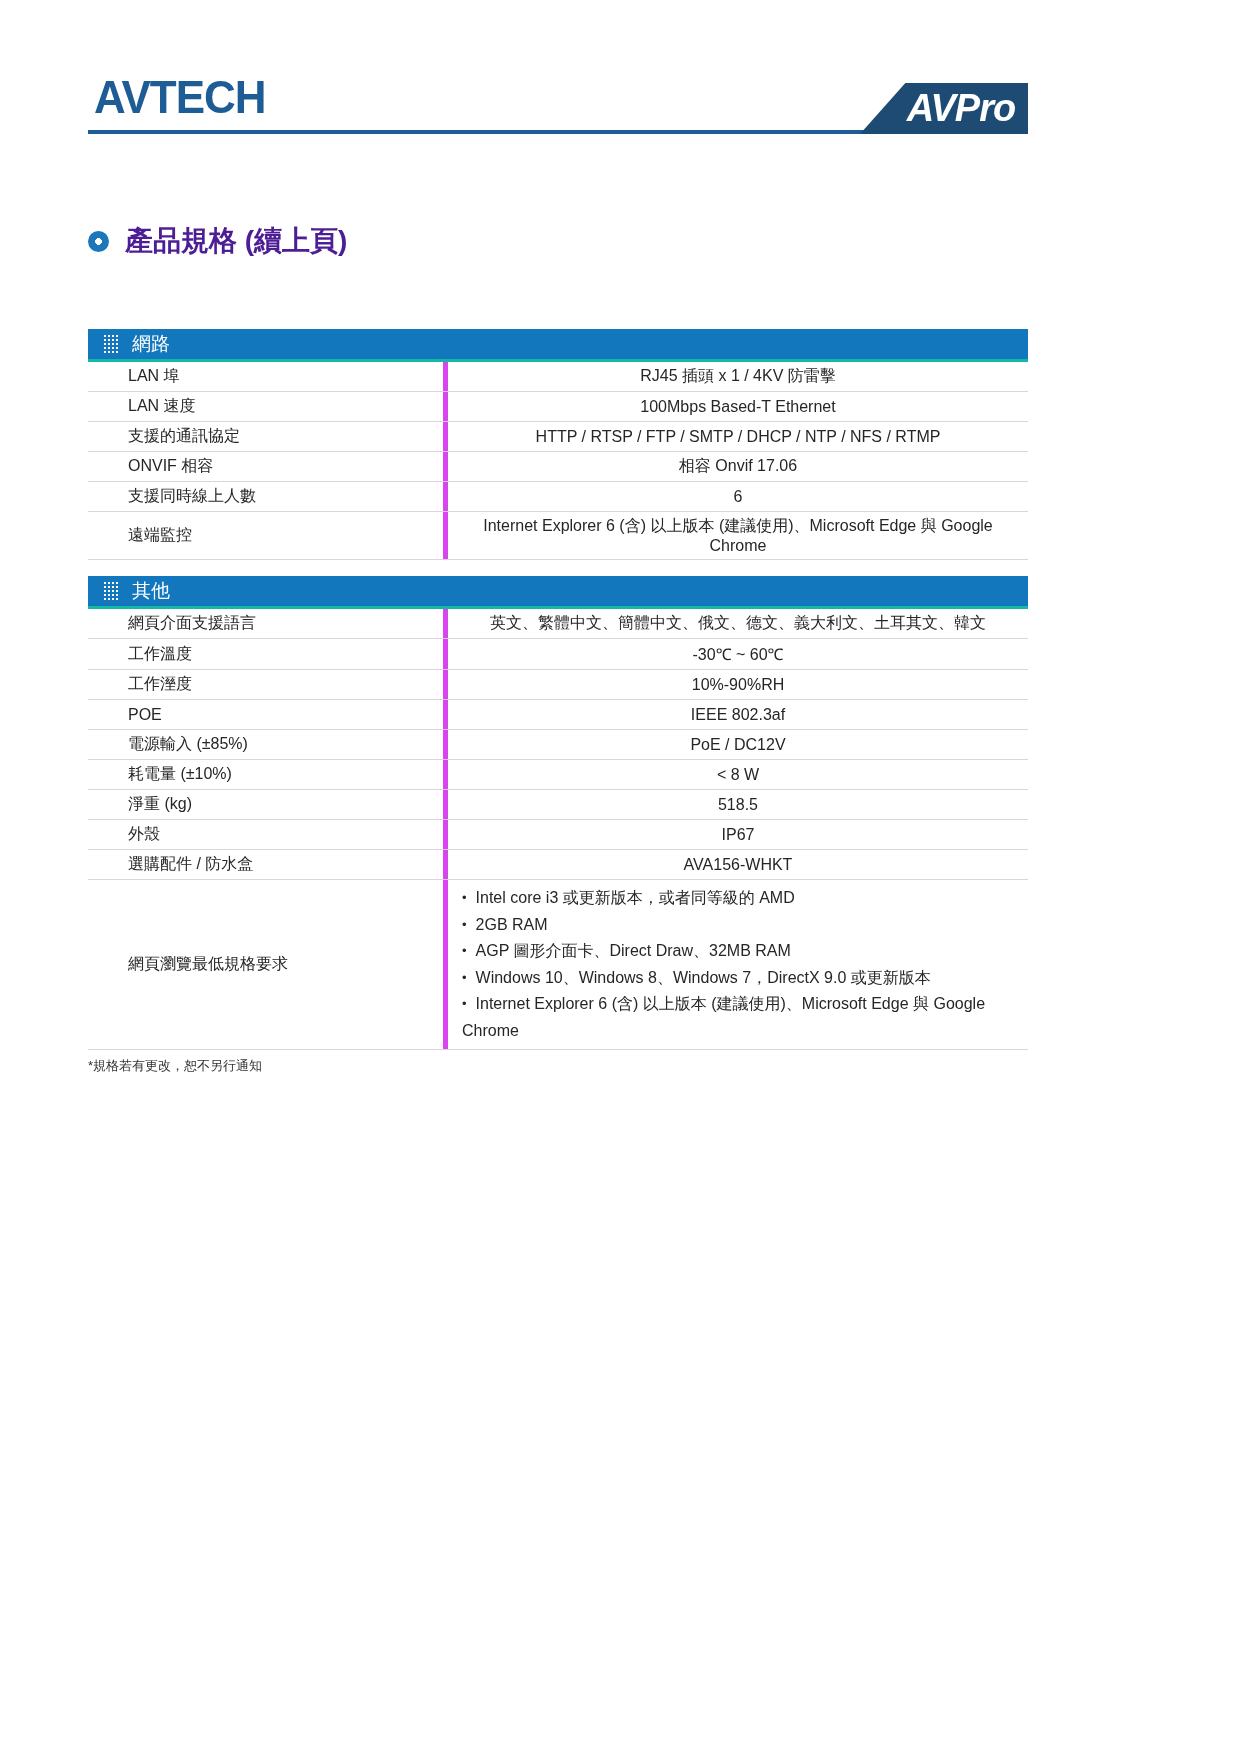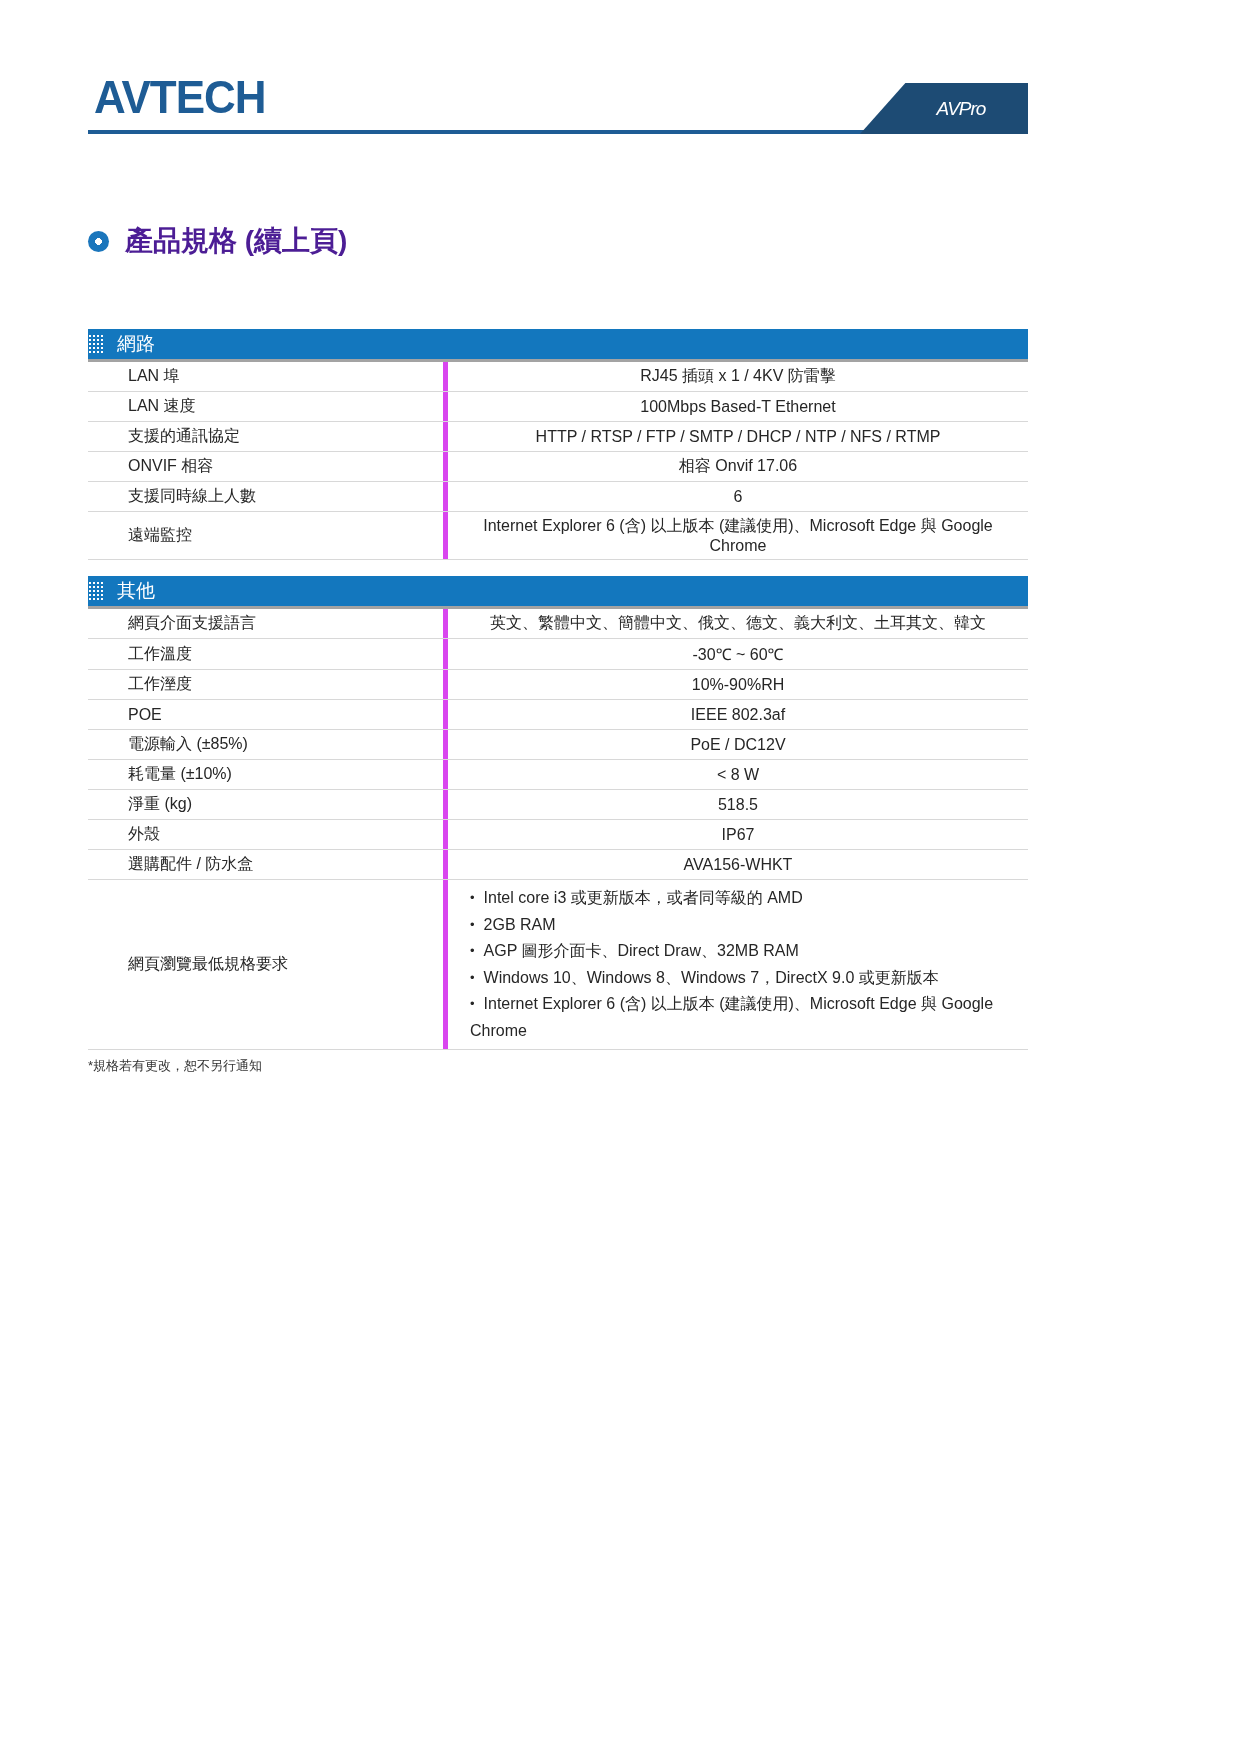--- a/index.html
+++ b/index.html
@@ -15,55 +15,55 @@
     font-size:44px; font-weight:bold; letter-spacing:-1px;
     color:#1e5c95; transform:scaleY(1.04);
   }
   .rule { position:absolute; left:0; top:130px; width:940px; height:4px; background:#1e5c95; }
   .badge {
     position:absolute; right:0; top:83px; width:168px; height:51px;
     background:#1d4b74; z-index:2;
     clip-path:polygon(27% 0, 100% 0, 100% 100%, 0 100%);
     display:flex; align-items:center; justify-content:center; padding-left:34px; box-sizing:border-box;
   }
-  .badge span { color:#ffffff; font-size:19px; font-weight:normal; font-style:italic; letter-spacing:-1px; }
+  .badge span { color:#ffffff; font-size:38px; font-weight:bold; font-style:italic; letter-spacing:-1px; }
 
   
   .title-row { position:absolute; left:0; top:222px; display:flex; align-items:center; gap:16px; }
   .donut {
     width:21px; height:21px; border-radius:50%;
     background:radial-gradient(circle at center, #ffffff 0 3.5px, #1b76bc 3.5px);
   }
   .title-text { font-size:28px; font-weight:bold; color:#4c1d95; }
 
   
   .body-block { position:absolute; left:0; top:329px; width:940px; }
   .section + .section { margin-top:16px; }
   .section-bar {
-    height:33px; box-sizing:border-box; background:#1377be; border-bottom:3px solid #a3a3a3;
-    display:flex; align-items:center; padding-left:0; gap:13px;
+    height:33px; box-sizing:border-box; background:#1377be; border-bottom:3px solid #14b8a6;
+    display:flex; align-items:center; padding-left:15px; gap:13px;
   }
   .hatch {
     width:16px; height:20px;
     background-image:radial-gradient(#ffffff 31%, rgba(255,255,255,0) 33%);
     background-size:4px 4px; background-position:0 0;
   }
   .section-title { color:#ffffff; font-size:19px; }
 
   .row { display:flex; align-items:stretch; border-bottom:1px solid #d8d8d8; min-height:29px; }
   .row-label {
     width:355px; box-sizing:border-box; padding:4px 8px 4px 40px;
     display:flex; align-items:center; font-size:16px;
   }
   .row-value {
     flex:1; border-left:5px solid #d946ef;
     display:flex; align-items:center; justify-content:center;
     text-align:center; font-size:16px; padding:4px 10px; box-sizing:border-box;
   }
-  .row-value.list { justify-content:center; text-align:left; padding:5px 10px 5px 22px; }
+  .row-value.list { justify-content:center; text-align:left; padding:5px 10px 5px 14px; }
   .bullets { margin:0; padding:0; list-style:none; }
   .bullets li { line-height:25.6px; font-size:16px; }
   .bullets li::before { content:"•"; margin-right:9px; font-size:13px; position:relative; top:-1px; }
 
   .footnote { margin-top:7px; text-align:left; font-size:13px; color:#333333; }
 </style>
 </head>
 <body>
 
 <div class="page">

